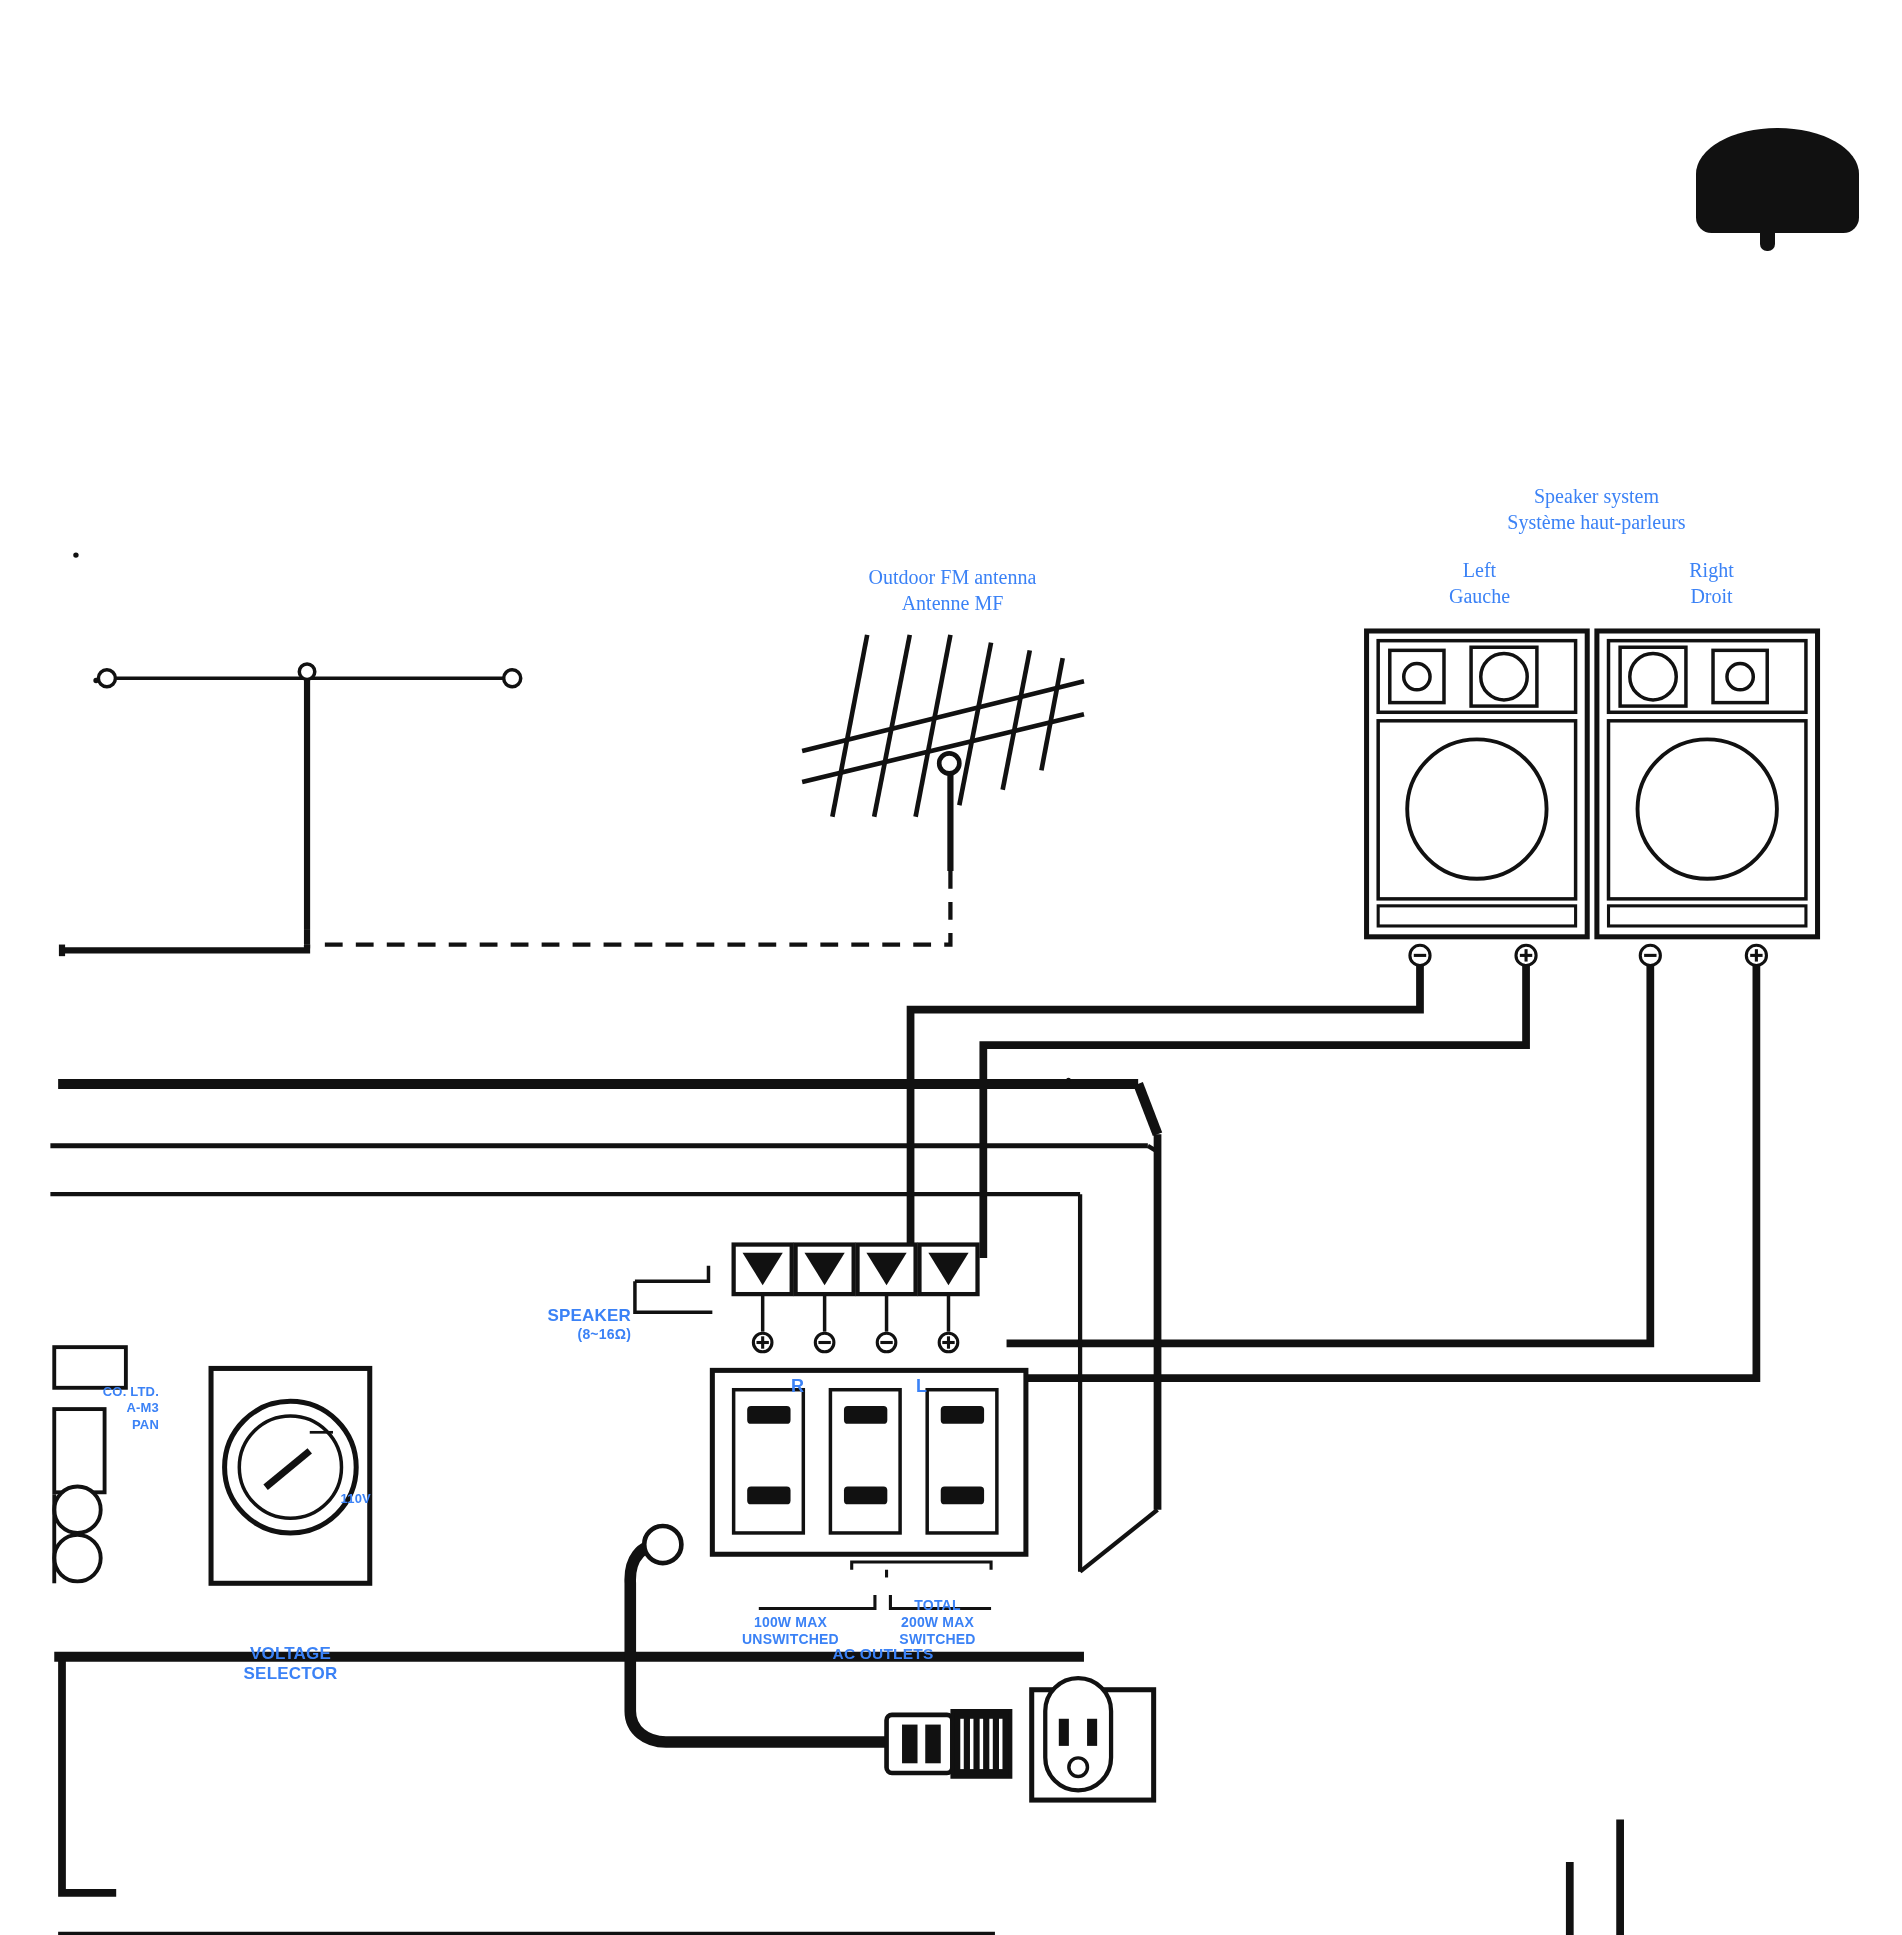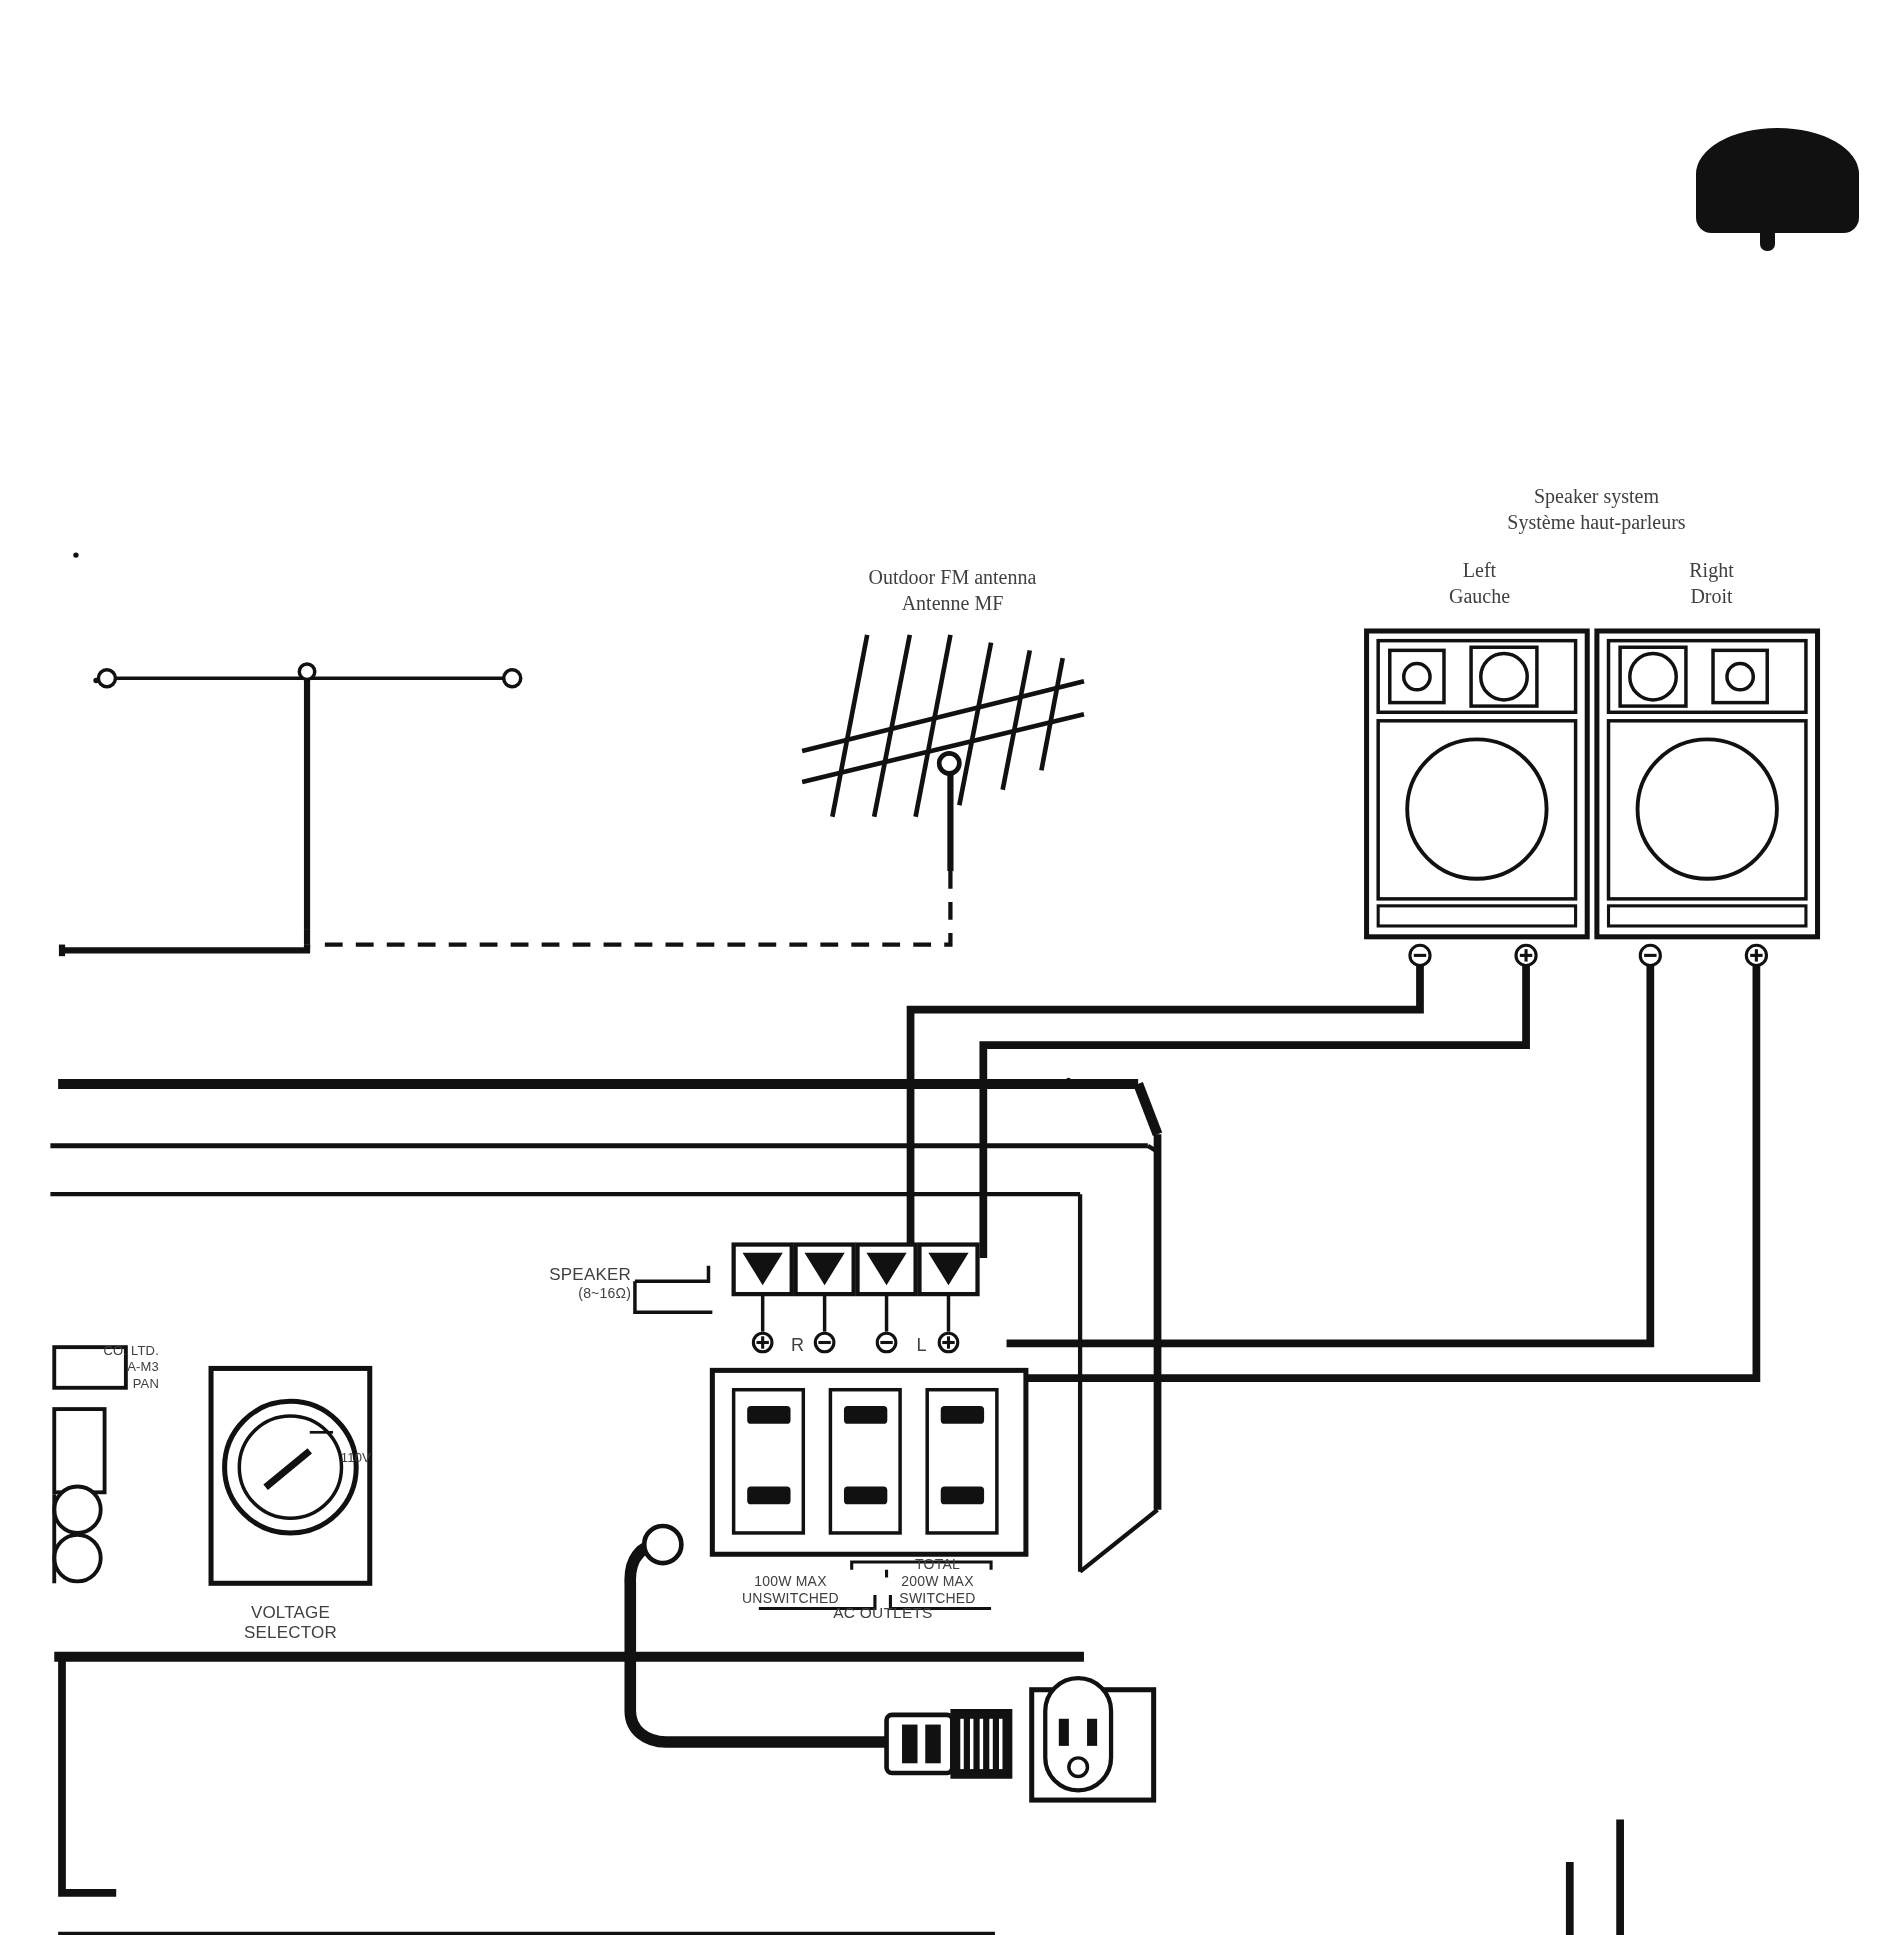--- a/index.html
+++ b/index.html
@@ -14,31 +14,32 @@
   #page {
     position: relative;
     width: 1902px;
     height: 2697px;
     background: #ffffff;
     overflow: hidden;
   }
   .lbl {
     position: absolute;
     font-family: "Liberation Serif", serif;
-    color: #404040;
+    color: #3b82f6;
     line-height: 1.28;
     white-space: pre;
   }
   .lbl.c { text-align: center; }
   .lbl.l { text-align: right; }
   .lbl.r { text-align: right; }
   .sans {
     font-family: "Liberation Sans", sans-serif;
-    font-weight: normal;
+    font-weight: bold;
     letter-spacing: 0.2px;
+    margin-top: 41px;
   }
   svg.layer {
     position: absolute;
     left: 0;
     top: 0;
     width: 1902px;
     height: 2697px;
   }
   .smear {
     position: absolute;

